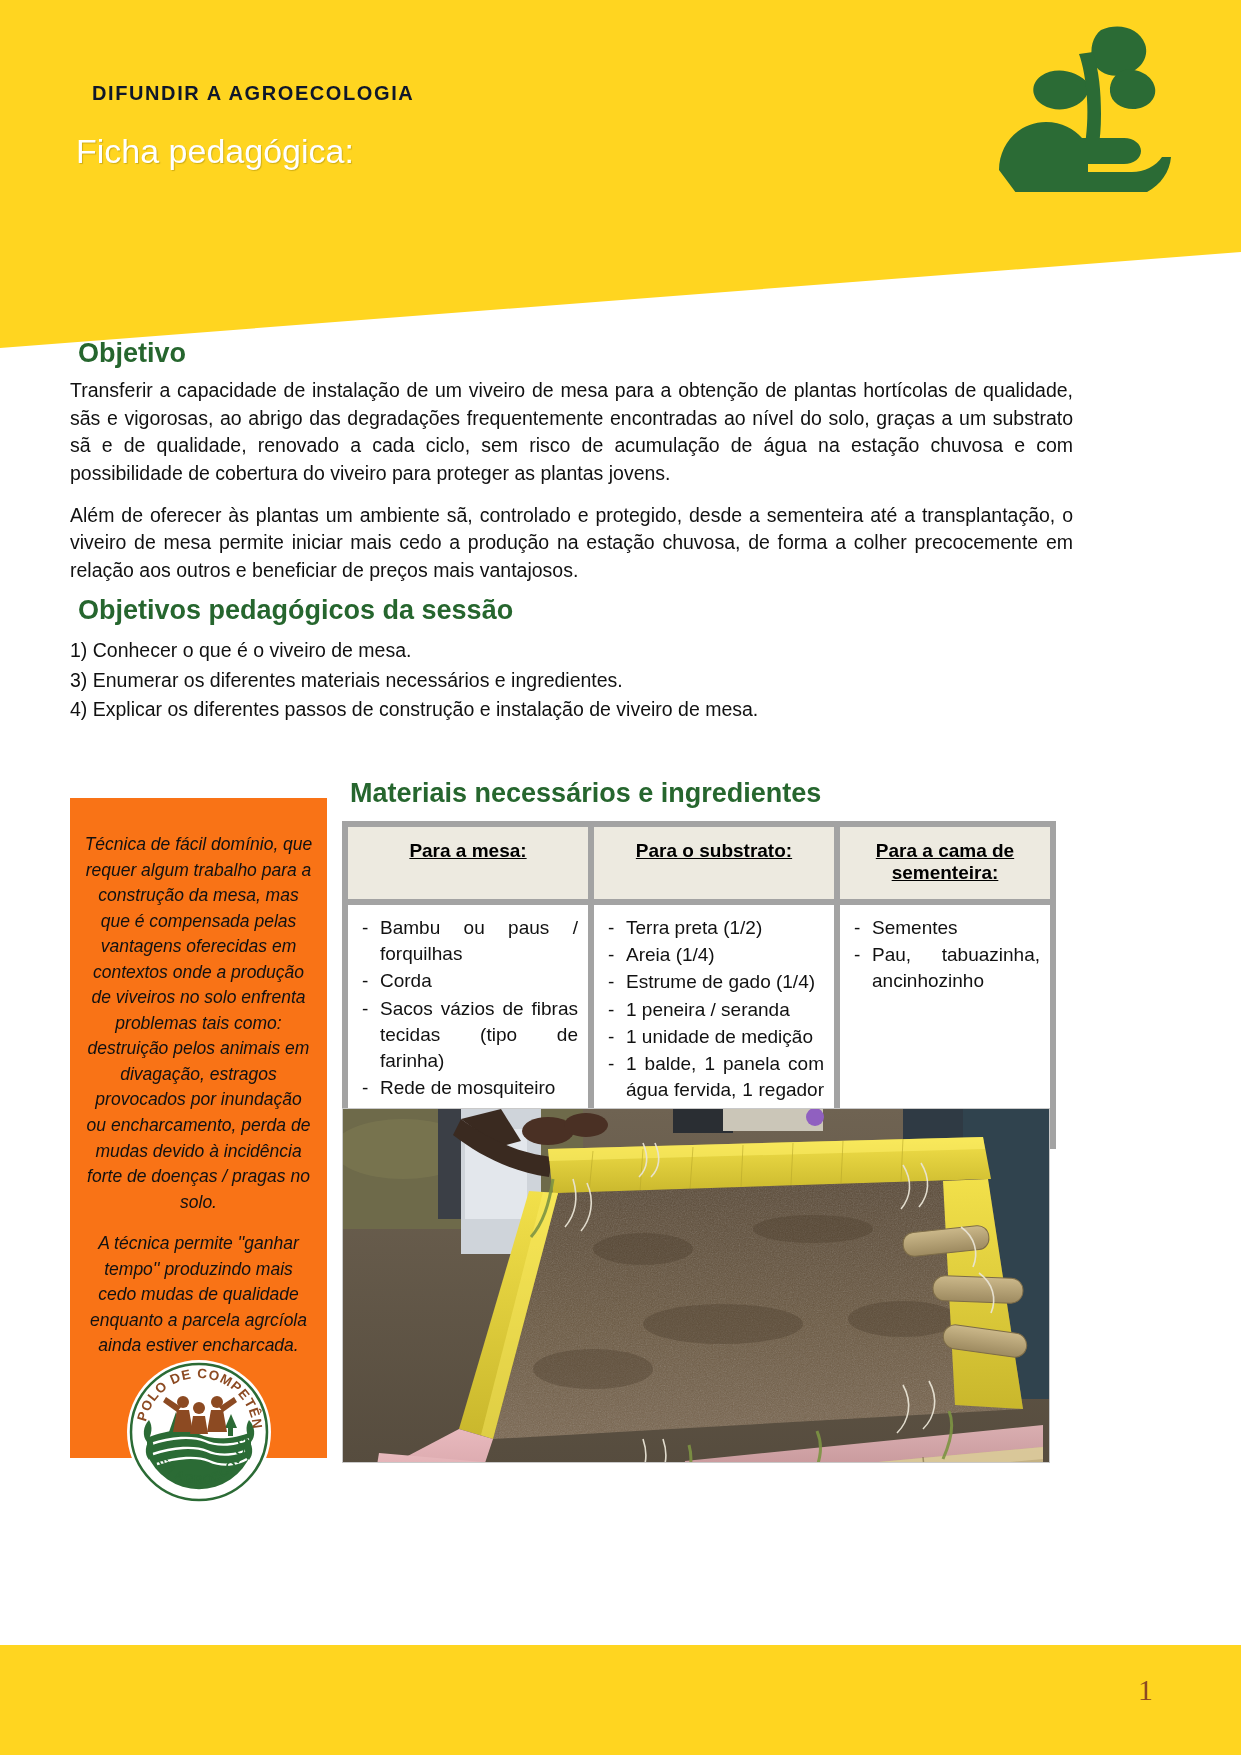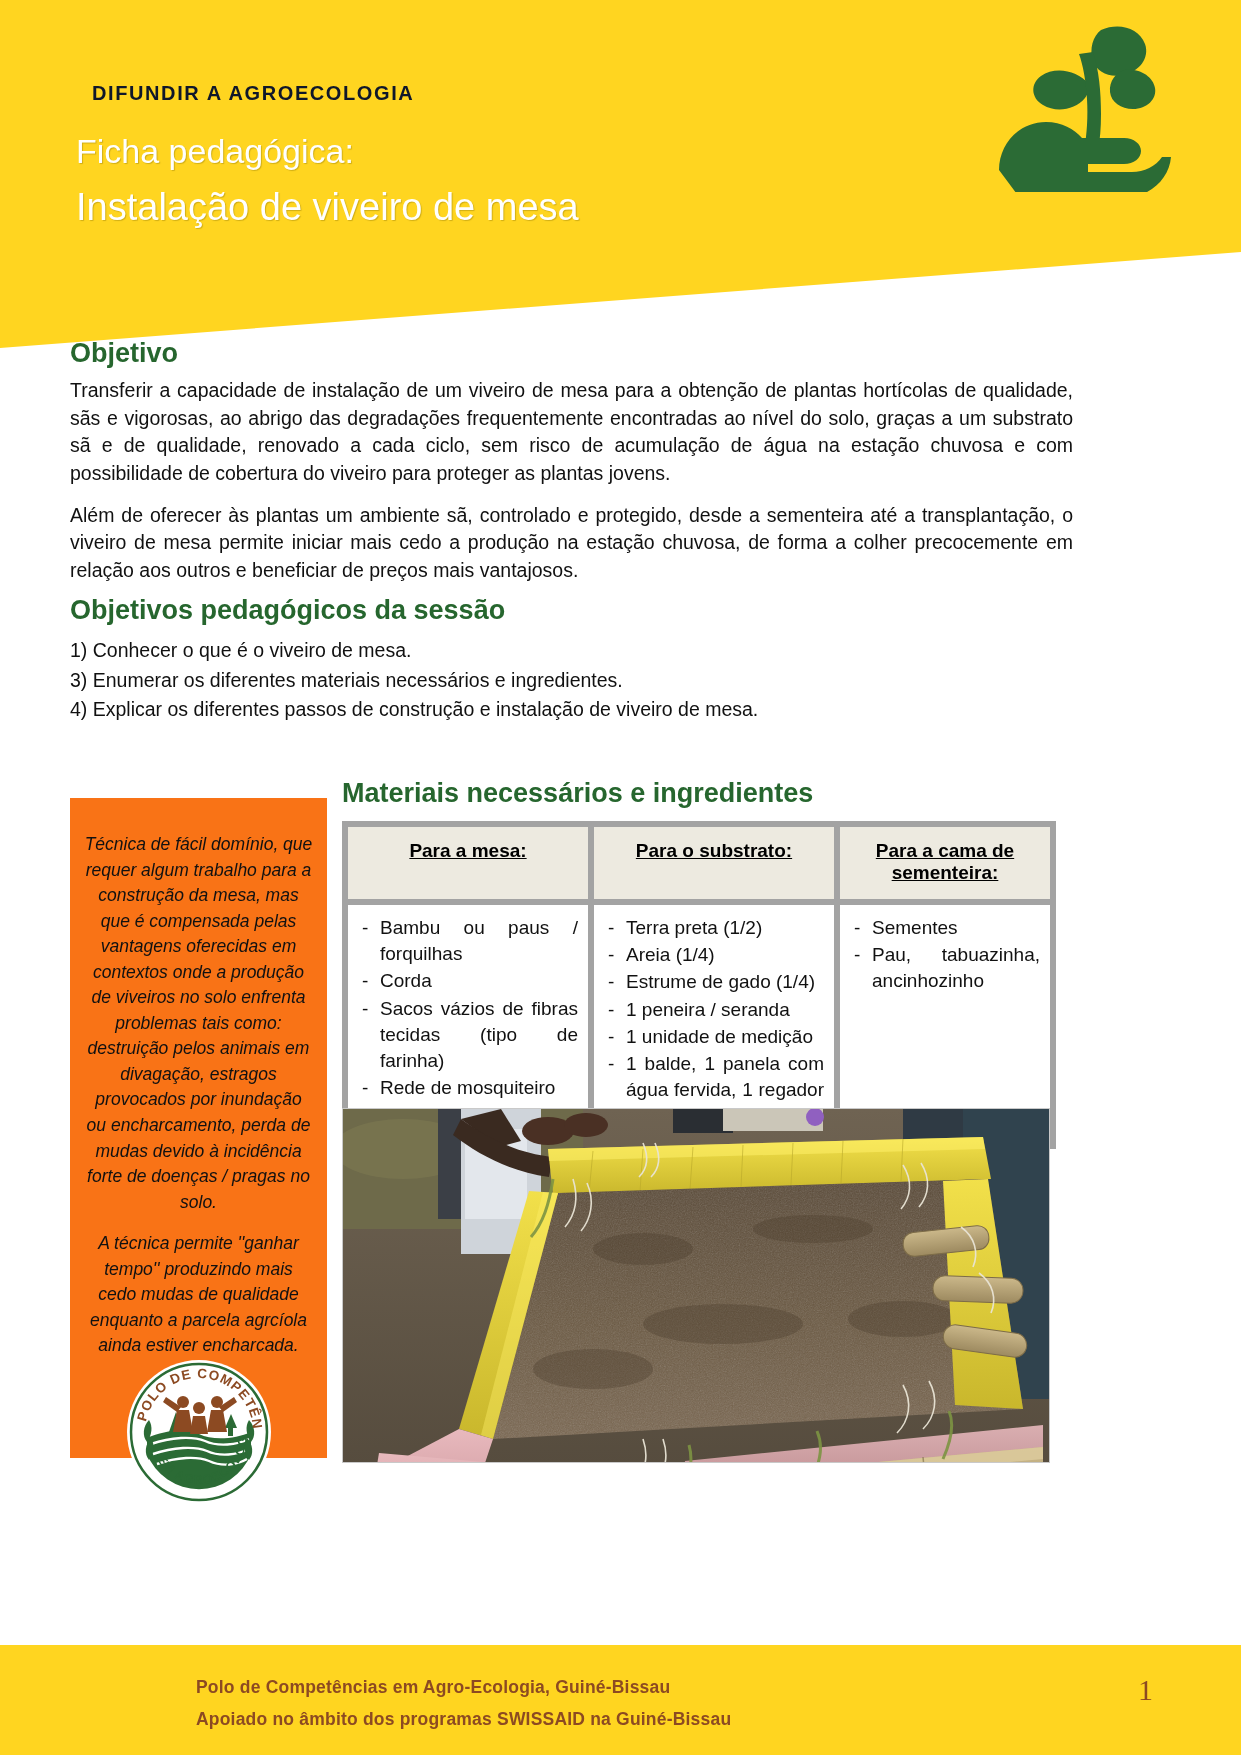--- a/index.html
+++ b/index.html
@@ -54,21 +54,21 @@
 
   
   .content {
     position: absolute;
     left: 0; top: 330px;
     width: 1241px;
   }
   .section-head {
     color: #26662E;
     font-size: 27px;
-    margin: 0 0 8px 0;
+    margin: 0 0 8px 8px;
   }
   .objective-block { position: absolute; left: 70px; top: 8px; width: 1003px; }
   p.body-text {
     font-size: 19.5px;
     line-height: 1.42;
     color: #111111;
     text-align: justify;
     margin-bottom: 14px;
   }
 
@@ -182,21 +182,20 @@
     font-size: 30px;
     color: #8C4A22;
   }
 </style>
 </head>
 <body>
 
 <div class="header">
   <div class="kicker">DIFUNDIR A AGROECOLOGIA</div>
   <div class="title-line1">Ficha pedagógica:</div>
-  <div class="title-line2">Instalação de viveiro de mesa</div>
 
   <svg class="header-logo" viewBox="0 0 180 170">
     <g fill="#2B6B35">
       <path d="M108 8 c18 -8 38 -2 44 14 c5 14 -6 28 -22 31 c-14 3 -26 -3 -30 -14 c-4 -12 0 -25 8 -31 z"></path>
       <path d="M96 62 c-12 -14 -34 -18 -48 -8 c-11 8 -10 22 2 29 c13 8 32 5 42 -7 c3 -4 5 -9 4 -14 z"></path>
       <path d="M132 48 c14 -2 28 6 30 18 c2 11 -8 21 -22 21 c-12 0 -22 -7 -23 -17 c-1 -11 6 -20 15 -22 z"></path>
       <path d="M100 30 c6 18 8 40 8 62 c0 14 -1 26 -3 36 l-14 0 c3 -16 4 -34 3 -51 c-1 -18 -4 -34 -8 -45 z"></path>
       <path d="M6 148 c0 -26 20 -48 47 -48 c16 0 28 7 36 16 l42 0 c10 0 17 6 17 13 c0 7 -7 13 -17 13 l-36 0 l0 8 l44 0 c12 0 24 -6 30 -15 l9 0 c-2 24 -24 42 -53 42 l-75 0 l-12 14 z"></path>
     </g>
   </svg>
@@ -429,18 +428,14 @@
     <g stroke="#7d9443" stroke-width="3" fill="none" opacity="0.9">
       <path d="M210 70 c-4 26 -10 44 -22 58"></path>
       <path d="M340 380 c8 -16 10 -30 6 -44"></path>
       <path d="M470 368 c8 -18 10 -32 4 -46"></path>
       <path d="M600 350 c8 -18 12 -34 6 -48"></path>
     </g>
   </svg>
 </div>
 
 <div class="footer">
-  <div class="footer-text">
-    <div>Polo de Competências em Agro-Ecologia, Guiné-Bissau</div>
-    <div>Apoiado no âmbito dos programas SWISSAID na Guiné-Bissau</div>
-  </div>
   <div class="page-number">1</div>
 </div>
 
 </body></html>

